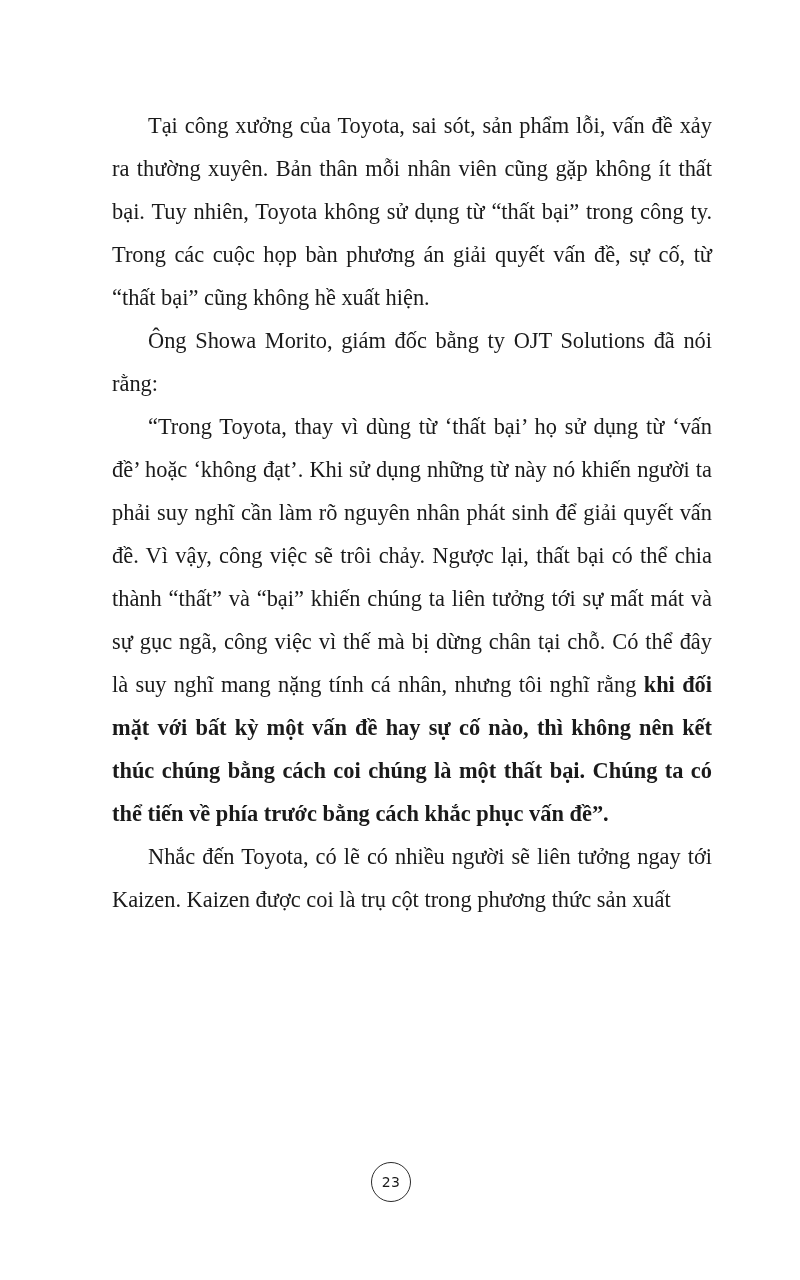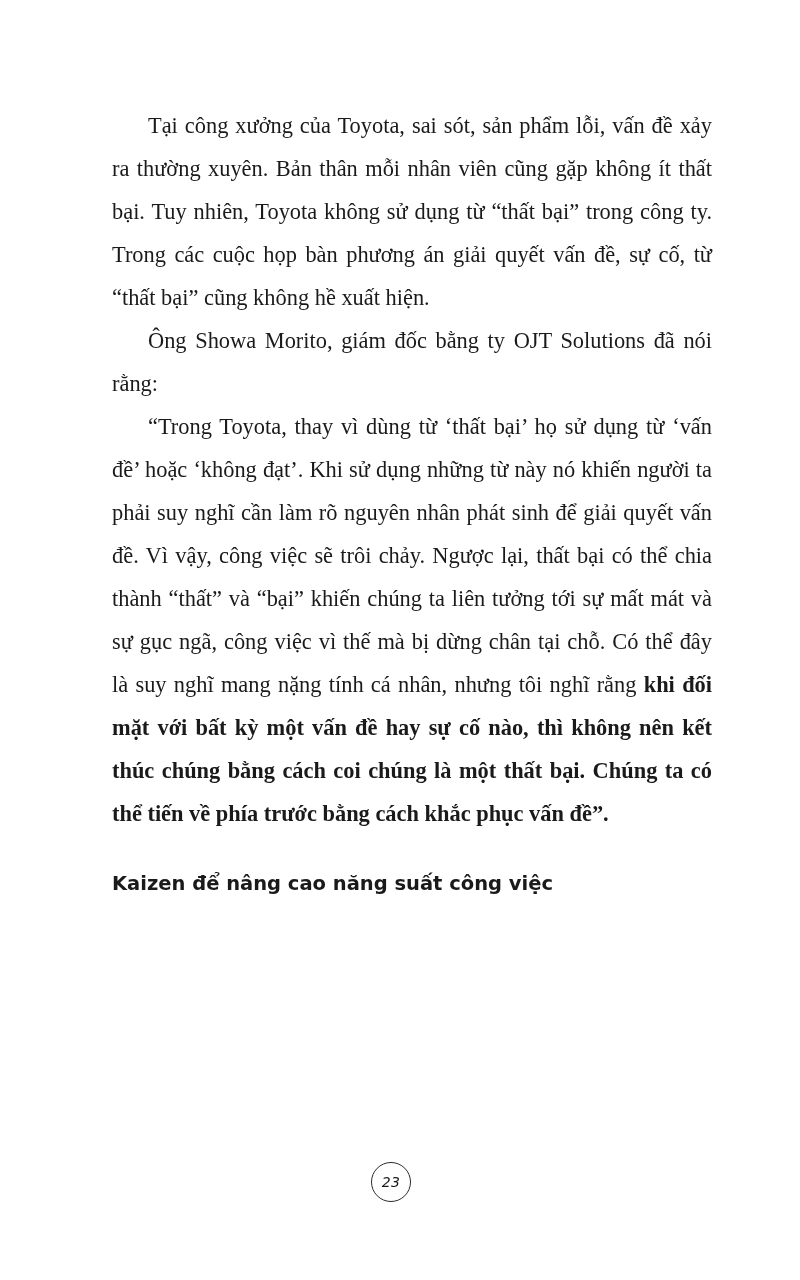--- a/index.html
+++ b/index.html
@@ -76,43 +76,42 @@
     border: 1.3px solid #2b2b2b;
     border-radius: 50%;
     display: flex;
     align-items: center;
     justify-content: center;
     font-family: "DejaVu Sans", sans-serif;
     font-size: 14px;
     letter-spacing: 0.3px;
     color: #1a1a1a;
     margin-left: -18px;
-    font-style: italic;
   }
 </style>
 </head>
 <body>
 
 <div class="page">
 
   <div class="side-head">
     
   </div>
 
   <div class="text-col">
 
     <p class="body">Tại công xưởng của Toyota, sai sót, sản phẩm lỗi, vấn đề xảy ra thường xuyên. Bản thân mỗi nhân viên cũng gặp không ít thất bại. Tuy nhiên, Toyota không sử dụng từ “thất bại” trong công ty. Trong các cuộc họp bàn phương án giải quyết vấn đề, sự cố, từ “thất bại” cũng không hề xuất hiện.</p>
 
     <p class="body">Ông Showa Morito, giám đốc bằng ty OJT Solutions đã nói rằng:</p>
 
     <p class="body"><span>“Trong Toyota, thay vì dùng từ ‘thất bại’ họ sử dụng từ ‘vấn đề’ hoặc ‘không đạt’. Khi sử dụng những từ này nó khiến người ta phải suy nghĩ cần làm rõ nguyên nhân phát sinh để giải quyết vấn đề. Vì vậy, công việc sẽ trôi chảy. Ngược lại, thất bại có thể chia thành “thất” và “bại” khiến chúng ta liên tưởng tới sự mất mát và sự gục ngã, công việc vì thế mà bị dừng chân tại chỗ. Có thể đây là suy nghĩ mang nặng tính cá nhân, nhưng tôi nghĩ rằng </span><span class="bold-run">khi đối mặt với bất kỳ một vấn đề hay sự cố nào, thì không nên kết thúc chúng bằng cách coi chúng là một thất bại. Chúng ta có thể tiến về phía trước bằng cách khắc phục vấn đề</span><span class="bold-run">”.</span></p>
 
 
-    <h2 class="sub">Kaizen để nâng cao năng suất công việc</h2>
 
+    <p class="body">Nhắc đến Toyota, có lẽ có nhiều người sẽ liên tưởng ngay tới Kaizen. Kaizen được coi là trụ cột trong phương thức sản xuất</p>
 
   </div>
 
   <div class="folio">
     <div class="folio-badge">23</div>
   </div>
 
 </div>
 
 </body></html>

